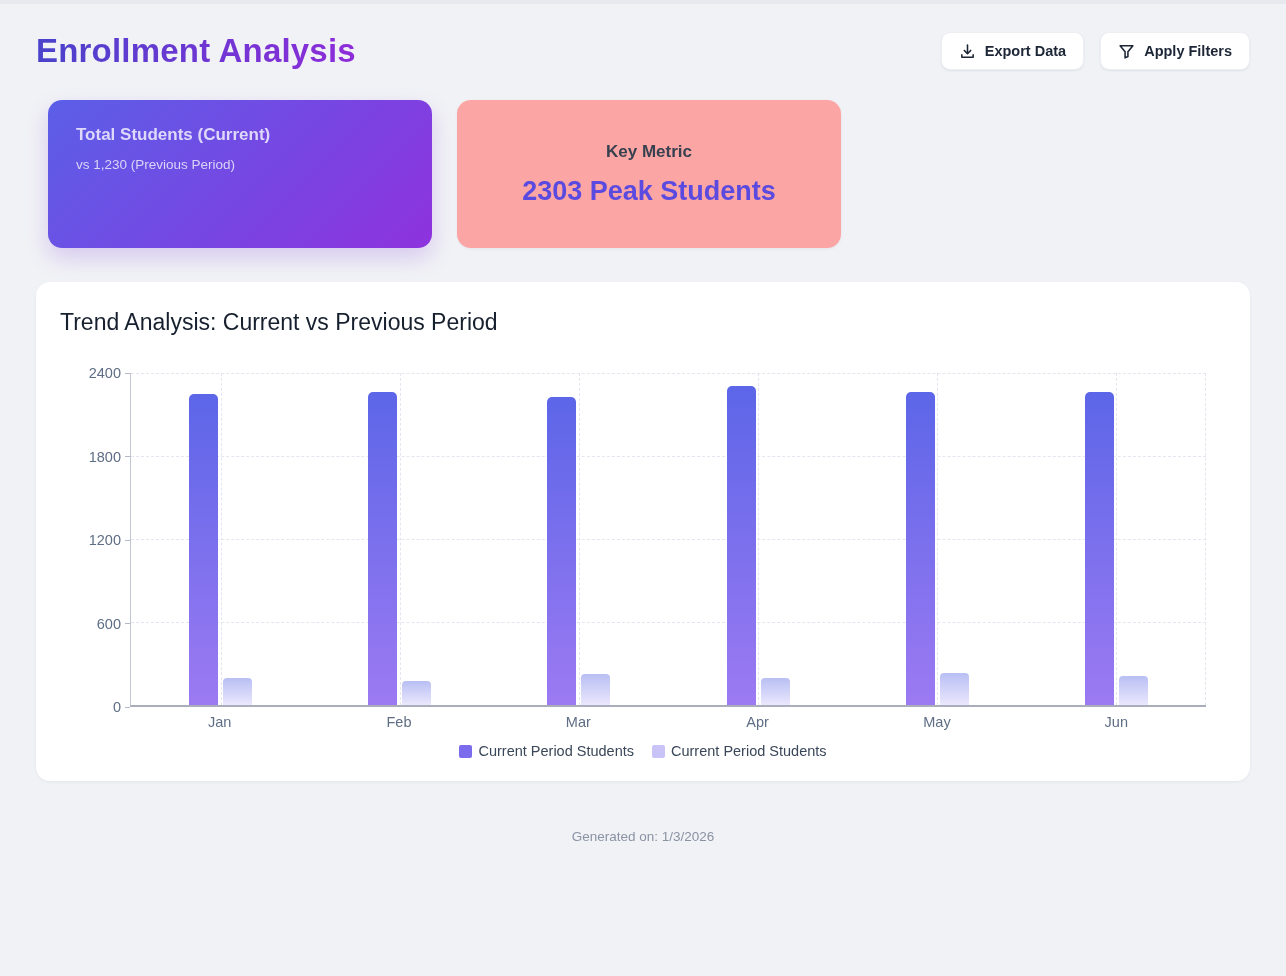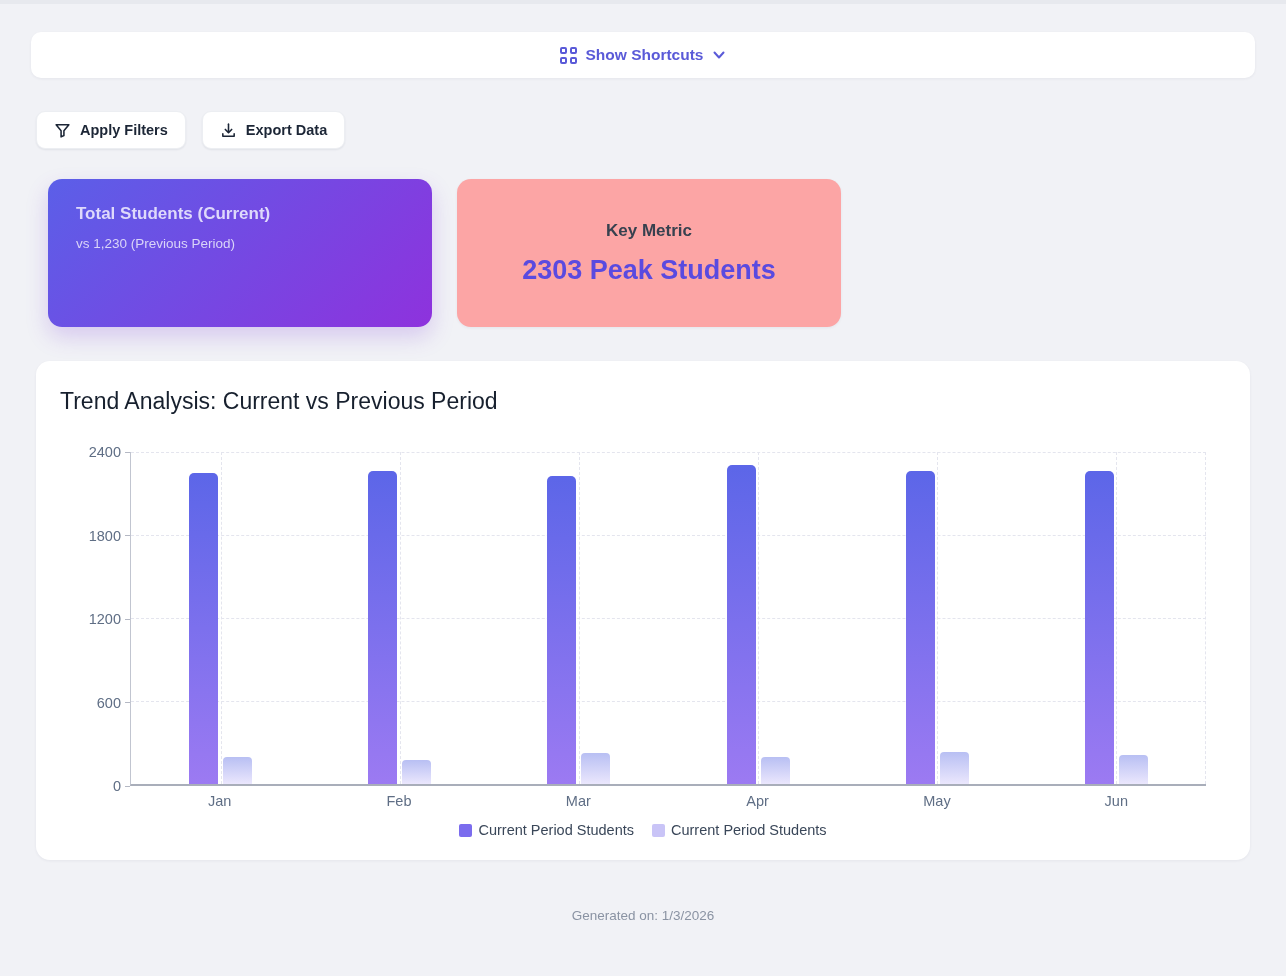--- a/index.html
+++ b/index.html
@@ -100,50 +100,37 @@
   .legend-item .swatch { width:13px; height:13px; border-radius:2px; }
   .legend-item span:last-child { color:#3a4759; font-size:14.5px; }
 
   .footer { text-align:center; color:#8a93a3; font-size:13.5px; margin-top:48px; }
 </style>
 </head>
 <body>
 
 <div class="page">
 
-  <div class="shortcuts-bar">
-    <button class="shortcuts-btn">
-      <span class="grid-icon">
-          <span></span>
-          <span></span>
-          <span></span>
-          <span></span>
-        </span>
-      <span>Show Shortcuts</span>
-      <svg width="14" height="14" viewBox="0 0 14 14" fill="none" stroke="#5a5ad8" stroke-width="2" stroke-linecap="round" stroke-linejoin="round">
-          <polyline points="2.5,4.5 7,9.5 11.5,4.5"></polyline>
-        </svg>
-    </button>
-  </div>
 
   <div class="header-row">
+    <h1 class="page-title">Enrollment Analysis</h1>
     <div class="actions">
-      <button class="btn">
-        <svg width="17" height="17" viewBox="0 0 24 24" fill="none" stroke="#1c2636" stroke-width="2.2" stroke-linecap="round" stroke-linejoin="round">
-            <path d="M3 4h18l-7 8.5V19l-4 2v-8.5z"></path>
-          </svg>
-        <span>Apply Filters</span>
-      </button>
       <button class="btn">
         <svg width="17" height="17" viewBox="0 0 24 24" fill="none" stroke="#1c2636" stroke-width="2.2" stroke-linecap="round" stroke-linejoin="round">
             <path d="M12 3v11"></path>
             <path d="M7.5 10.5 12 15l4.5-4.5"></path>
             <path d="M4 16.5V20h16v-3.5"></path>
           </svg>
         <span>Export Data</span>
+      </button>
+      <button class="btn">
+        <svg width="17" height="17" viewBox="0 0 24 24" fill="none" stroke="#1c2636" stroke-width="2.2" stroke-linecap="round" stroke-linejoin="round">
+            <path d="M3 4h18l-7 8.5V19l-4 2v-8.5z"></path>
+          </svg>
+        <span>Apply Filters</span>
       </button>
     </div>
   </div>
 
   <div class="stats-row">
     <div class="stat-card gradient">
       <div class="stat-label">Total Students (Current)</div>
       <div class="stat-sub">vs 1,230 (Previous Period)</div>
     </div>
     <div class="stat-card plain">

